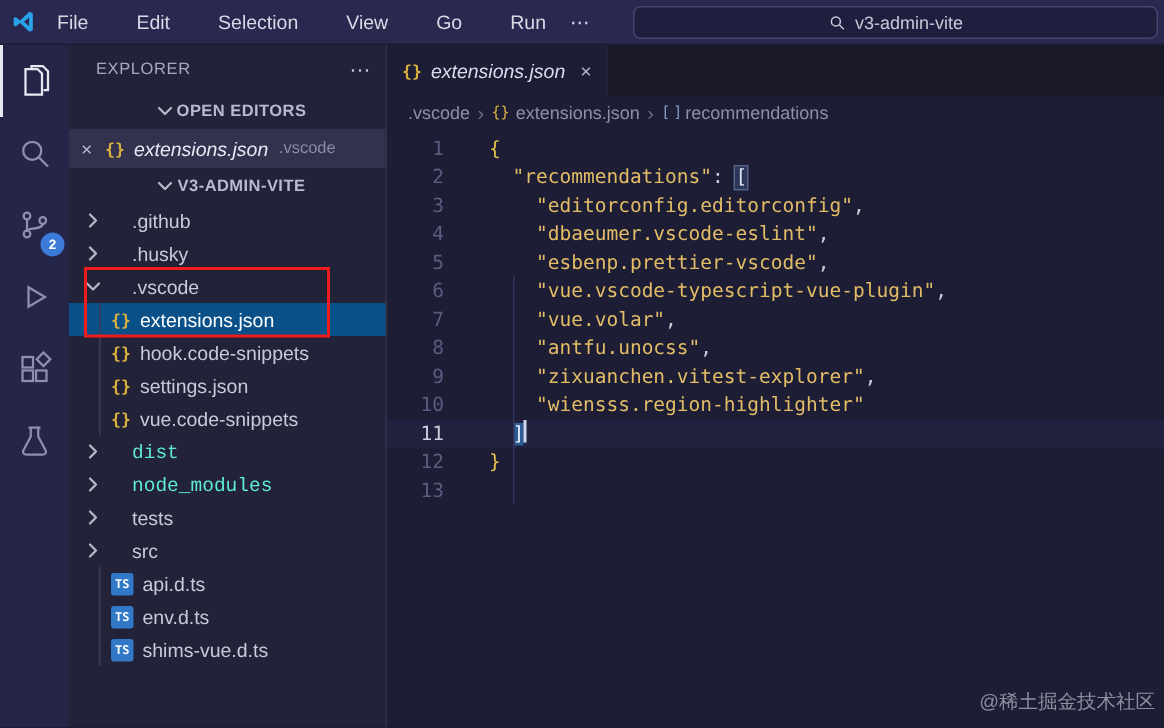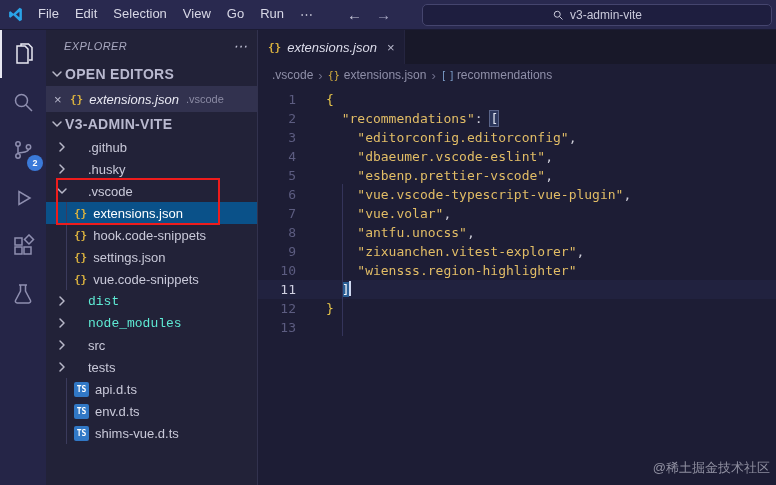--- a/index.html
+++ b/index.html
@@ -4,21 +4,21 @@
 <style>
   * { margin:0; padding:0; box-sizing:border-box; }
   html,body { width:776px; height:485px; overflow:hidden; }
   body { position:relative; background:#1d1d35; font-family:"Liberation Sans", sans-serif; color:#c9c9d9; }
 
   
   .titlebar { position:absolute; top:0; left:0; width:776px; height:30px; background:#29294f;
               display:flex; align-items:center; border-bottom:1px solid #1b1b33; z-index:5; }
   .logo { width:30px; display:flex; justify-content:center; align-items:center; }
   .logo svg { width:17px; height:17px; }
-  .menu-bar { display:flex; align-items:flex-end; height:100%; }
+  .menu-bar { display:flex; align-items:center; height:100%;gap:16px; }
   .menu-item { padding:0 8px; font-size:13px; color:#d8d8e6; line-height:30px; cursor:default; }
   .nav-arrows { display:flex; align-items:center; margin-left:26px; gap:14px; }
   .nav-arrow { font-size:15px; color:#c9c9da; }
   .nav-arrow.fwd { color:#a9a9c4; }
   .cmd-center { position:absolute; left:422px; top:4px; width:350px; height:22px;
                 background:#1e1e3f; border:1px solid #45456e; border-radius:5px;
                 display:flex; align-items:center; justify-content:center; gap:6px;
                 color:#c9c9da; font-size:12px; }
   .cmd-center svg { width:12px; height:12px; }
 
@@ -28,25 +28,25 @@
              color:#8f8fb0; }
   .ab-item svg { width:24px; height:24px; stroke:currentColor; fill:none; stroke-width:1.5; }
   .ab-item.active { color:#e8e8f2; border-left:2px solid #e8e8f2; }
   .ab-badge { position:absolute; right:3px; bottom:3px; min-width:16px; height:16px; border-radius:50%;
               background:#3b7ad9; color:#fff; font-size:9px; font-weight:bold;
               display:flex; align-items:center; justify-content:center; }
 
   
   .sidebar { position:absolute; top:30px; left:46px; width:212px; bottom:0; background:#222238;
              border-right:1px solid #32324e; font-size:13px; }
-  .sb-title { height:32px; display:flex; align-items:center; padding:0 10px 0 18px;font-style:italic; }
+  .sb-title { height:32px; display:flex; align-items:center; padding:0 10px 0 18px; }
   .sb-title-text { font-size:11px; color:#a8a8bf; letter-spacing:.4px; flex:1; }
   .sb-actions { color:#c0c0d4; font-size:14px; }
   .section-header { height:24px; display:flex; align-items:center; padding-left:3px;
-                    font-size:14px; font-weight:bold; color:#b9b9cf; letter-spacing:.3px; }
+                    font-size:11px; font-weight:bold; color:#b9b9cf; letter-spacing:.3px;justify-content:center; }
   .chev { width:16px; height:16px; display:block; }
   .chev-wrap { width:16px; height:16px; flex:0 0 16px; color:#b8b8c8; }
   .chev-wrap.down svg { transform:rotate(90deg); }
   .open-editor-item { height:26px; display:flex; align-items:center; background:#32324f; padding-left:8px; }
   .oe-close { color:#b8b8cc; font-size:13px; width:16px; }
   .fi { font-family:"DejaVu Sans Mono", monospace; font-size:11px; font-weight:bold; }
   .fi-json { color:#d9b13f; }
   .fi-ts { width:15px; height:15px; flex:0 0 15px; background:#3178c6; color:#fff; border-radius:2px;
            font-size:8px; display:flex; align-items:center; justify-content:center; }
   .oe-name { font-style:italic; color:#e8e8f2; margin-left:6px; }
@@ -263,29 +263,29 @@
           </svg>
         </span>
         <span class="tree-label">node_modules</span>
       </div>
       <div class="tree-row">
         <span class="chev-wrap right">
           <svg class="chev" viewBox="0 0 16 16">
             <path d="M6 4l4 4-4 4" fill="none" stroke="currentColor" stroke-width="1.5" stroke-linecap="round" stroke-linejoin="round"></path>
           </svg>
         </span>
+        <span class="tree-label">tests</span>
+      </div>
+      <div class="tree-row">
+        <span class="chev-wrap right">
+          <svg class="chev" viewBox="0 0 16 16">
+            <path d="M6 4l4 4-4 4" fill="none" stroke="currentColor" stroke-width="1.5" stroke-linecap="round" stroke-linejoin="round"></path>
+          </svg>
+        </span>
         <span class="tree-label">src</span>
-      </div>
-      <div class="tree-row">
-        <span class="chev-wrap right">
-          <svg class="chev" viewBox="0 0 16 16">
-            <path d="M6 4l4 4-4 4" fill="none" stroke="currentColor" stroke-width="1.5" stroke-linecap="round" stroke-linejoin="round"></path>
-          </svg>
-        </span>
-        <span class="tree-label">tests</span>
       </div>
       <div class="tree-row">
         <span class="guide"></span>
         <span class="fi fi-ts">TS</span>
         <span class="tree-label">api.d.ts</span>
       </div>
       <div class="tree-row">
         <span class="guide"></span>
         <span class="fi fi-ts">TS</span>
         <span class="tree-label">env.d.ts</span>

